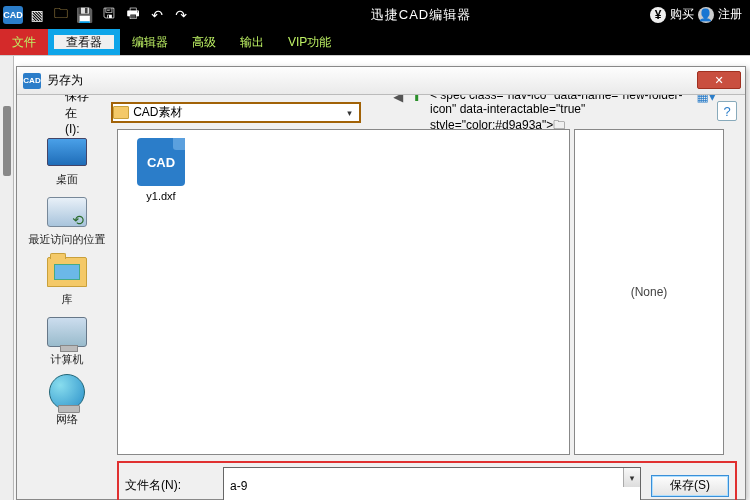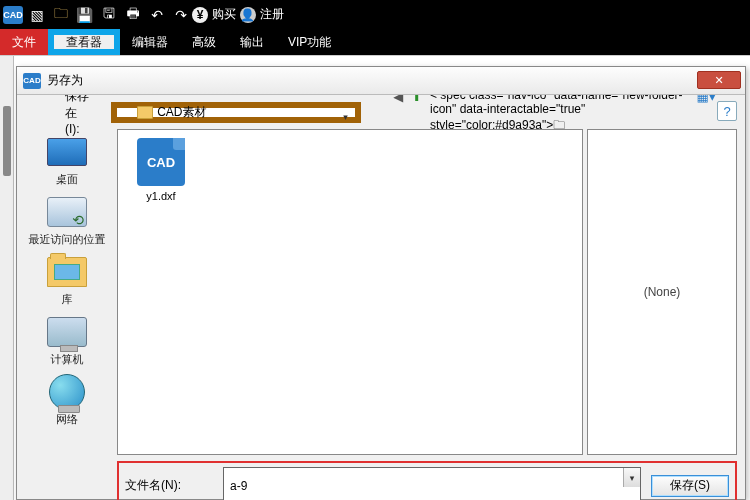--- a/index.html
+++ b/index.html
@@ -9,36 +9,36 @@
 .tb-left { display: flex; align-items: center; gap: 2px; padding-left: 2px; }
 .tb-icon { width: 22px; height: 22px; display: flex; align-items: center; justify-content: center; font-size: 14px; }
 .app-logo { background: #2b7dc9; border-radius: 3px; width: 20px; height: 18px; font-size: 9px; font-weight: bold; display: flex; align-items: center; justify-content: center; }
 .tb-title { flex: 1; text-align: center; font-size: 13px; letter-spacing: 1px; }
 .tb-right { display: flex; align-items: center; gap: 4px; padding-right: 8px; }
 .tb-right span { font-size: 12px; }
 .yen { background: #eee; color: #000; border-radius: 50%; width: 16px; height: 16px; display: inline-flex; align-items: center; justify-content: center; font-size: 11px; font-weight: bold; }
 .user-ico { background: #ccc; border-radius: 50%; width: 16px; height: 16px; display: inline-flex; align-items: center; justify-content: center; color: #000; font-size: 11px; }
 
 .menubar { height: 26px; background: #000; display: flex; align-items: stretch; font-size: 12px; }
-.menu-item { padding: 0 12px; display: flex; align-items: center; color: #ffffff; cursor: pointer; }
+.menu-item { padding: 0 12px; display: flex; align-items: center; color: #bef264; cursor: pointer; }
 .menu-item.active { background: #d42a2a; }
 .menu-item.light { background: #f0f0f0; color: #000; border: 6px solid #0ea5e9; }
 
 .workspace { position: relative; height: 445px; background: #fff; border-top: 1px solid #ccc; }
 .side-strip { position: absolute; left: 0; top: 0; width: 14px; height: 100%; background: #eee; border-right: 1px solid #bbb; }
 .side-strip::before { content: ""; position: absolute; top: 50px; left: 3px; width: 8px; height: 70px; background: #888; border-radius: 2px; }
 
 .dialog { position: absolute; left: 16px; top: 10px; width: 730px; height: 434px; background: #f0f0f0; border: 1px solid #888; box-shadow: 2px 2px 6px rgba(0,0,0,0.25); }
 .dlg-title { height: 28px; background: linear-gradient(#fdfdfd, #eaeaea); border-bottom: 1px solid #bbb; display: flex; align-items: center; padding-left: 6px; position: relative; font-size: 12px; }
 .dlg-title .cad-ico { width: 18px; height: 16px; background: #2b7dc9; border-radius: 2px; color: #fff; font-size: 8px; display: flex; align-items: center; justify-content: center; margin-right: 6px; font-weight: bold; }
 .dlg-close { position: absolute; right: 4px; top: 4px; width: 44px; height: 18px; background: #c94f3f; border: 1px solid #a03020; border-radius: 2px; color: #fff; display: flex; align-items: center; justify-content: center; font-size: 11px; }
 .dlg-help { position: absolute; right: 8px; top: 34px; width: 20px; height: 20px; border: 1px solid #8ab; background: #fff; border-radius: 2px; color: #2b7dc9; display: flex; align-items: center; justify-content: center; font-size: 13px; }
 
 .loc-row { display: flex; align-items: center; height: 30px; padding: 4px 30px 0 48px; gap: 20px; font-size: 12px; }
-.loc-combo { flex: 0 0 250px; height: 21px; background: #fff; border: 6px solid #a16207; display: flex; align-items: center; padding: 0 20px; position: relative; }
+.loc-combo { flex: 0 0 250px; height: 21px; background: #fff; border: 2px solid #a16207; display: flex; align-items: center; padding: 0 0; position: relative; }
 .folder-ico { width: 16px; height: 13px; background: #f4c968; border: 1px solid #c9a03a; border-radius: 1px; margin-right: 4px; }
 .combo-arrow { position: absolute; right: 2px; top: 2px; width: 15px; height: 15px; display: flex; align-items: center; justify-content: center; font-size: 9px; color: #333; }
 .nav-icons { display: flex; gap: 8px; margin-left: 12px; }
 .nav-ico { width: 18px; height: 18px; display: flex; align-items: center; justify-content: center; font-size: 13px; }
 
 .body-row { display: flex; height: 330px; }
 .places { width: 100px; display: flex; flex-direction: column; align-items: center; gap: 6px; padding-top: 8px; }
 .place { display: flex; flex-direction: column; align-items: center; gap: 1px; font-size: 11px; color: #222; cursor: pointer; }
 .place-ico { width: 44px; height: 38px; display: flex; align-items: center; justify-content: center; }
 .ico-recent { width: 40px; height: 30px; background: linear-gradient(#e8f0f8, #a8c4dc); border: 1px solid #789; border-radius: 3px; position: relative; }
@@ -50,21 +50,21 @@
 .ico-computer { width: 40px; height: 30px; background: linear-gradient(#cde, #9bc); border: 1px solid #678; border-radius: 3px; position: relative; }
 .ico-computer::after { content: ""; position: absolute; bottom: -6px; left: 12px; width: 16px; height: 5px; background: #bbb; border: 1px solid #888; }
 .ico-network { width: 36px; height: 36px; border-radius: 50%; background: radial-gradient(circle at 30% 30%, #8de, #2a8fc9); border: 1px solid #267; position: relative; }
 .ico-network::after { content: ""; position: absolute; bottom: -4px; left: 8px; width: 20px; height: 6px; background: #bbb; border: 1px solid #888; border-radius: 1px; }
 
 .file-area { flex: 1; background: #fff; border: 1px solid #888; margin: 4px 4px 0 0; padding: 8px; display: flex; align-items: flex-start; }
 .file-item { display: flex; flex-direction: column; align-items: center; width: 70px; font-size: 11px; gap: 4px; }
 .file-ico { width: 48px; height: 48px; background: #2b7dc9; border-radius: 4px; color: #fff; display: flex; align-items: center; justify-content: center; font-size: 13px; font-weight: bold; position: relative; }
 .file-ico::after { content: ""; position: absolute; top: 0; right: 0; width: 12px; height: 12px; background: #5ba0de; border-bottom-left-radius: 3px; }
 
-.preview { width: 150px; background: #fff; border: 1px solid #888; margin: 4px 8px 0 0; display: flex; align-items: center; justify-content: center; font-size: 12px; color: #444; text-align: center; }
+.preview { width: 150px; background: #fff; border: 1px solid #888; margin: 4px 21px 0 0; display: flex; align-items: center; justify-content: center; font-size: 12px; color: #444; text-align: center; }
 
 .bottom { padding: 6px 8px 6px 100px; }
 .hl-box { border: 2px solid #e03030; padding: 4px 6px; display: flex; align-items: center; gap: 10px; margin-bottom: 6px; }
 .lbl { width: 88px; font-size: 12px; }
 .combo { flex: 1; height: 37px; background: #fff; border: 1px solid #666; position: relative; padding: 0 20px 0 6px; font-size: 12px; display: flex; align-items: center; }
 .combo .combo-arrow { border-left: 1px solid #aaa; width: 17px; height: 19px; right: 0; top: 0; background: linear-gradient(#f8f8f8,#ddd); }
 .btn { width: 78px; height: 22px; background: linear-gradient(#fdfdfd, #e4e4e4); border: 1px solid #888; font-size: 12px; display: flex; align-items: center; justify-content: center; cursor: pointer; }
 .btn.primary { border: 1px solid #3a8fd8; box-shadow: inset 0 0 0 1px #aedfff; }
 </style>
 </head>
@@ -76,20 +76,21 @@
         <div class="app-logo">CAD</div>
       </div>
     <div class="tb-icon">▧</div>
     <div class="tb-icon" style="color:#f4c968">🗀</div>
     <div class="tb-icon" style="color:#5b8fd8">💾</div>
     <div class="tb-icon">🖫</div>
     <div class="tb-icon">🖶</div>
     <div class="tb-icon">↶</div>
     <div class="tb-icon">↷</div>
   </div>
+  <div class="tb-title">迅捷CAD编辑器</div>
   <div class="tb-right">
     <span class="yen">¥</span>
     <span>购买</span>
     <span class="user-ico">👤</span>
     <span>注册</span>
   </div>
 </div>
 
 <div class="menubar">
   <div class="menu-item active">文件</div>

